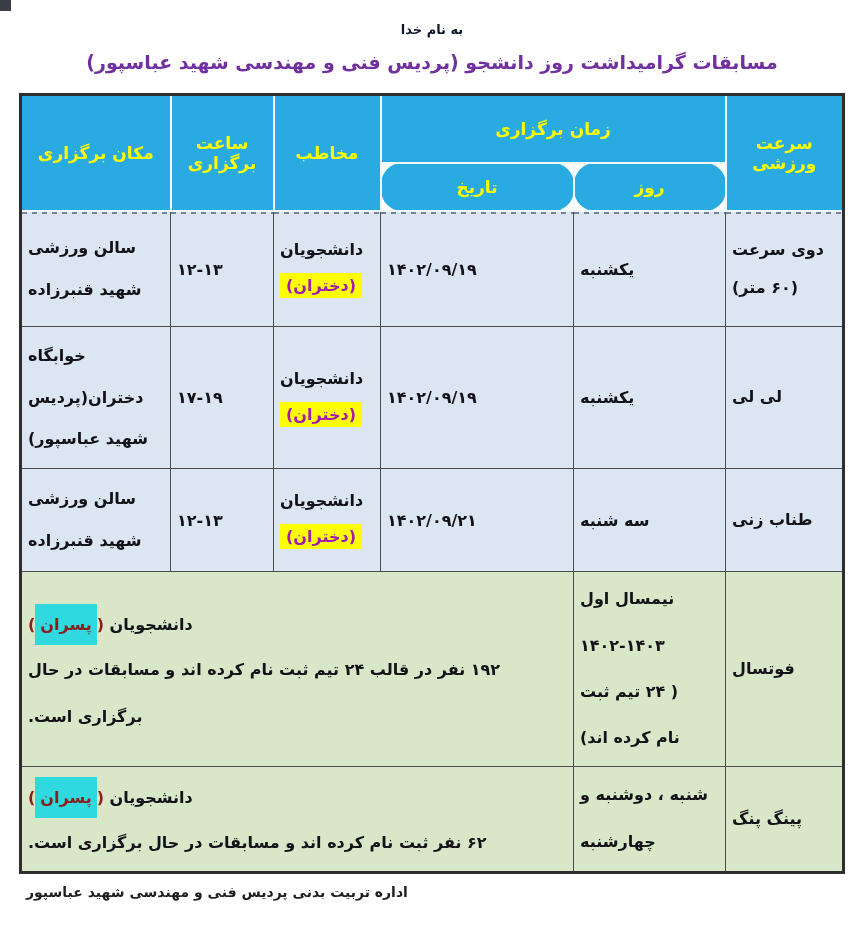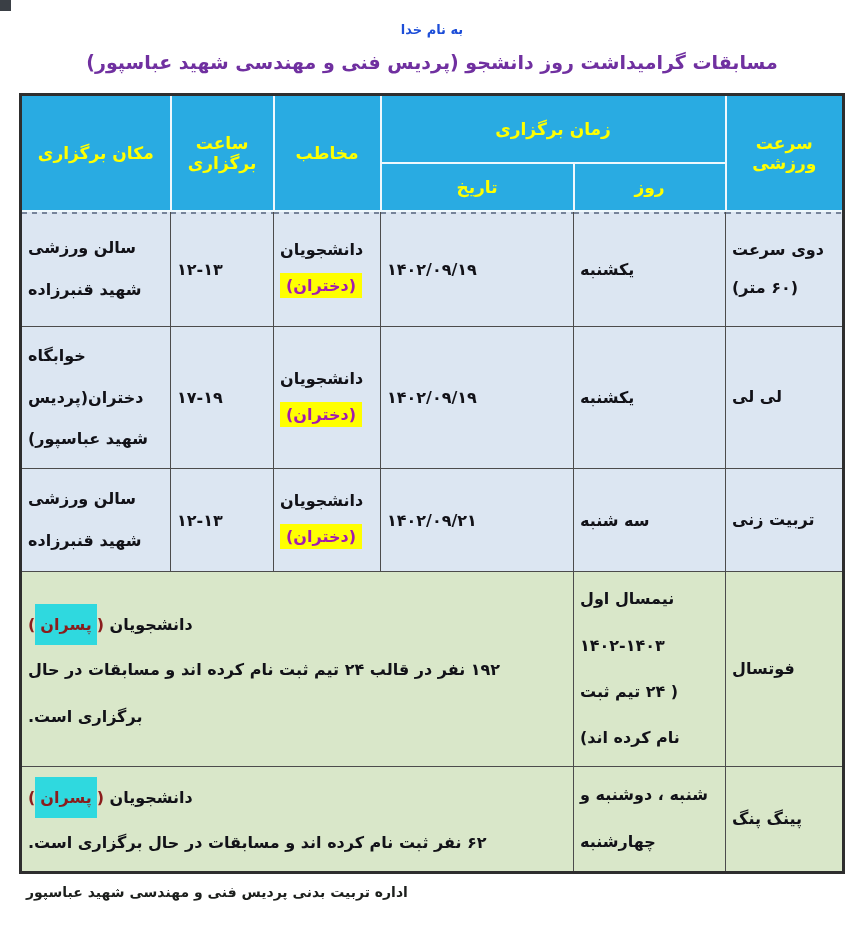--- a/index.html
+++ b/index.html
@@ -2,36 +2,36 @@
 <html lang="fa" dir="rtl"><head>
 <meta charset="utf-8">
 <style>
   html,body{margin:0;padding:0;}
   body{
     width:864px;height:939px;overflow:hidden;background:#ffffff;
     font-family:"DejaVu Sans",sans-serif;direction:rtl;position:relative;
   }
   .corner-mark{position:absolute;left:0;top:0;width:11px;height:11px;background:#3a3f45;}
   .bismillah{
-    text-align:center;padding-top:22px;font-size:13px;font-weight:bold;color:#1d4ed8;
+    text-align:center;padding-top:22px;font-size:13px;font-weight:bold;color:#0f172a;
   }
   .page-title{
     text-align:center;margin-top:14px;font-size:19px;font-weight:bold;color:#7030a0;
   }
   .tbl-wrap{margin:20px 19px 0 22px;}
   table.main{
     width:823px;border-collapse:collapse;table-layout:fixed;
     border:3px solid #2e2e2e;
   }
   table.main th{
     background:#29abe2;color:#ffff00;font-weight:bold;font-size:17px;
     border:2px solid #eef8fd;text-align:center;vertical-align:middle;padding:2px;
   }
   table.main thead tr.head-top th{height:62px;}
-  table.main thead tr.head-sub th{height:42px;}
+  table.main thead tr.head-sub th{height:42px;border-radius:21px;}
   th.time-group{border-bottom:4px solid #ffffff;}
   table.main td{
     border:1px solid #4c4c4c;background:#dce6f2;color:#121218;font-weight:bold;
     font-size:16px;text-align:left;vertical-align:middle;padding:4px 6px;
   }
   tr.ants td{
     background-image:repeating-linear-gradient(90deg,#76849a 0 5px,rgba(0,0,0,0) 5px 10px);
     background-size:100% 2px;background-repeat:no-repeat;background-position:0 0;
   }
   tr.row-1 td{height:106px;}
@@ -107,21 +107,21 @@
         <td class="aud">
           <div class="aud-top">دانشجویان</div>
           <div><span class="hl-y">(دختران)</span></div>
         </td>
         <td class="ltr">۱۷-۱۹</td>
         <td class="loc">خوابگاه
 دختران(پردیس
 شهید عباسپور)</td>
       </tr>
       <tr class="row-3">
-        <td class="sport">تربیت زنی</td>
+        <td class="sport">طناب زنی</td>
         <td>سه شنبه</td>
         <td class="ltr">۱۴۰۲/۰۹/۲۱</td>
         <td class="aud">
           <div class="aud-top">دانشجویان</div>
           <div><span class="hl-y">(دختران)</span></div>
         </td>
         <td class="ltr">۱۲-۱۳</td>
         <td class="loc">سالن ورزشی
 شهید قنبرزاده</td>
       </tr>

